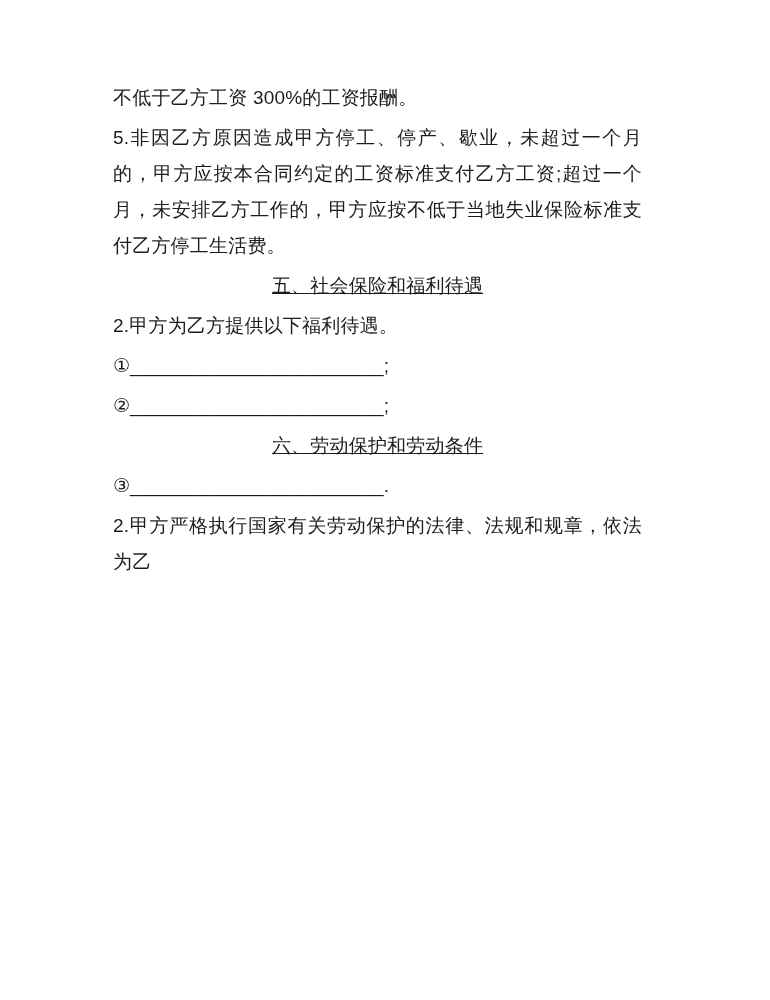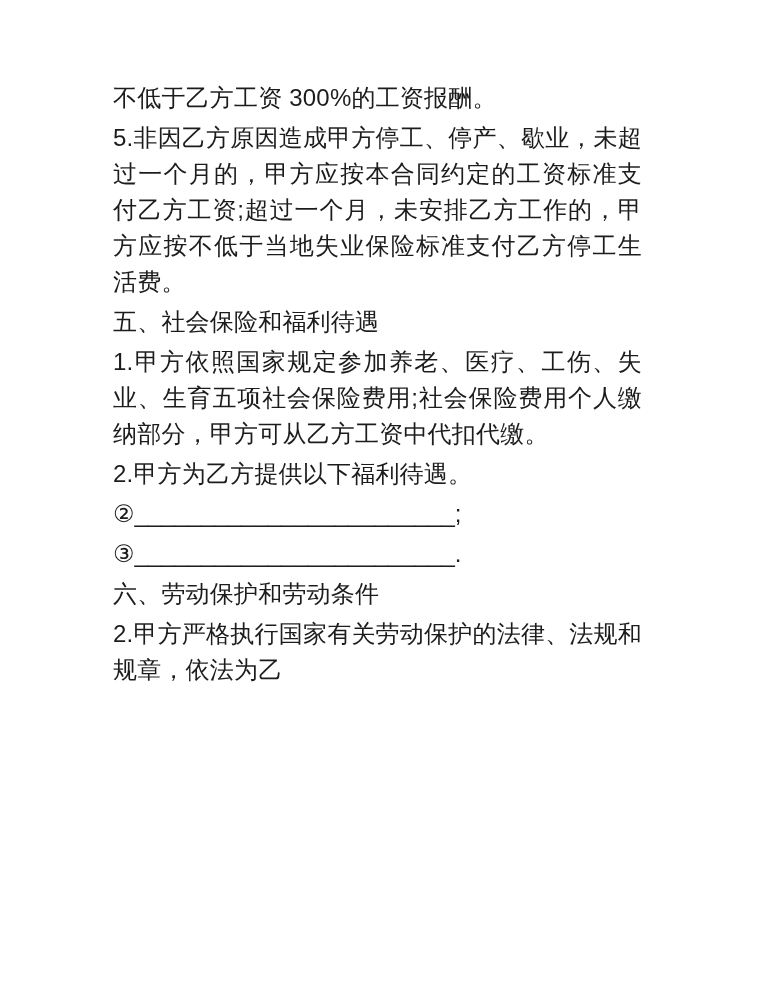--- a/index.html
+++ b/index.html
@@ -16,42 +16,43 @@
   }
   .page {
     box-sizing: border-box;
     width: 770px;
     height: 1000px;
     background: #ffffff;
     padding: 80px 128px 0 113px;
   }
   .para {
     margin: 0 0 4px 0;
-    font-size: 24px;
+    font-size: 19px;
     line-height: 36px;
     color: #1c1c1c;
     text-align: justify;
     text-justify: inter-character;
     letter-spacing: 0.2px;
     word-break: break-all;
   }
   .para.heading {
-    text-align: left;
+    text-align: center;
+    text-decoration: underline;
   }
   .para.blank-line {
     text-align: left;
     letter-spacing: 0;
   }
 </style>
 </head>
 <body>
 
 <div class="page">
   <p class="para body">不低于乙方工资 300%的工资报酬。</p>
   <p class="para body">5.非因乙方原因造成甲方停工、停产、歇业，未超过一个月的，甲方应按本合同约定的工资标准支付乙方工资;超过一个月，未安排乙方工作的，甲方应按不低于当地失业保险标准支付乙方停工生活费。</p>
   <p class="para heading">五、社会保险和福利待遇</p>
-  <p class="para body">1.甲方依照国家规定参加养老、医疗、工伤、失业、生育五项社会保险费用;社会保险费用个人缴纳部分，甲方可从乙方工资中代扣代缴。</p>
   <p class="para body">2.甲方为乙方提供以下福利待遇。</p>
+  <p class="para blank-line">①________________________;</p>
   <p class="para blank-line">②________________________;</p>
+  <p class="para heading">六、劳动保护和劳动条件</p>
   <p class="para blank-line">③________________________.</p>
-  <p class="para heading">六、劳动保护和劳动条件</p>
   <p class="para body">2.甲方严格执行国家有关劳动保护的法律、法规和规章，依法为乙</p>
 </div>
 
 </body></html>

